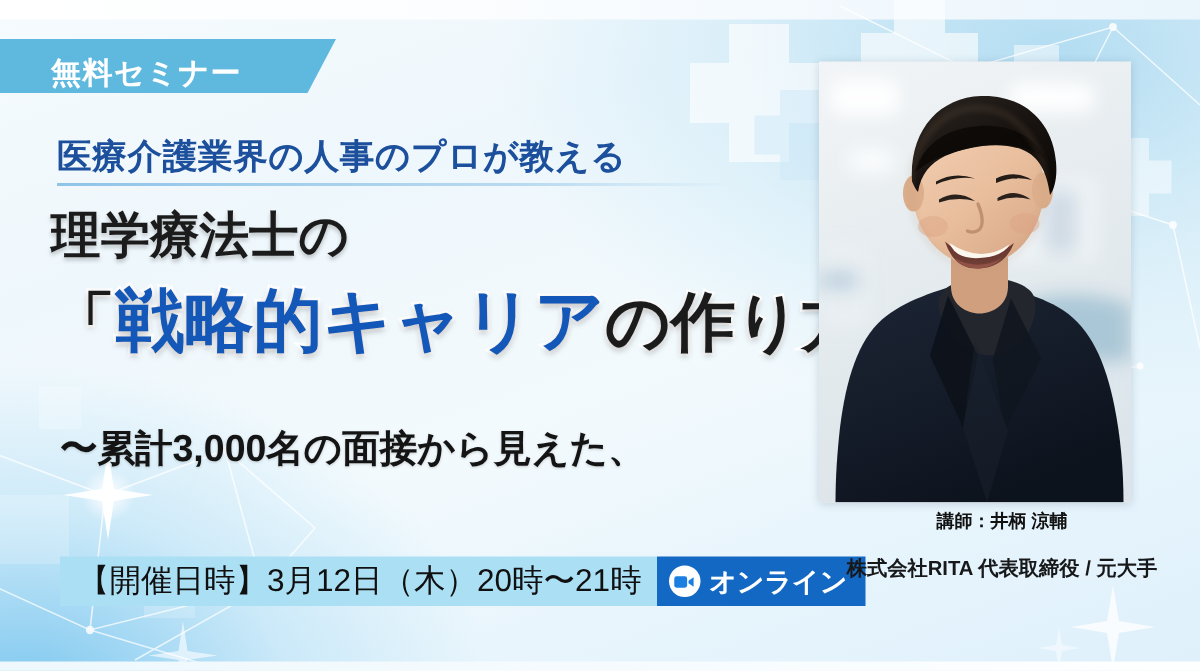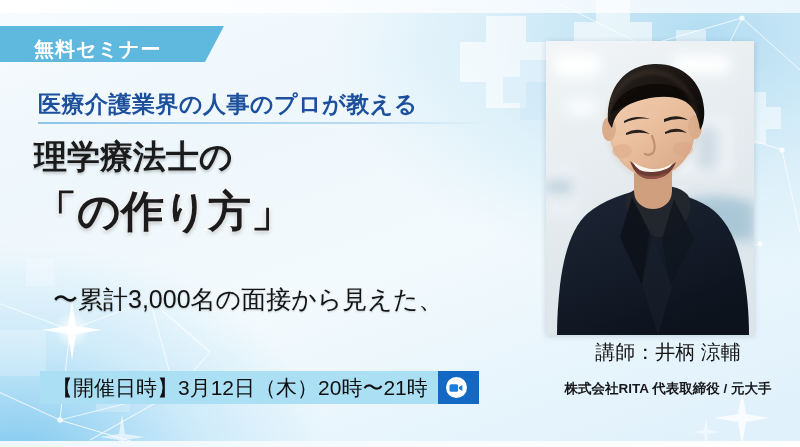--- a/index.html
+++ b/index.html
@@ -68,22 +68,22 @@
   }
   .t-black-lg{
     font-size:43px;font-weight:bold;color:#1b1b1b;
     -webkit-text-stroke:3px #ffffff;paint-order:stroke fill;
     text-shadow:0 2px 4px rgba(0,0,0,.25);
   }
   .title-line2{display:flex;align-items:baseline;margin-top:8px;}
 
   .lead{position:absolute;left:40px;top:282px;}
   .lead-line{
-    font-size:25px;font-weight:normal;color:#141414;line-height:1.42;
-    white-space:nowrap;text-shadow:0 1px 2px rgba(0,0,0,.18);margin-left:13px;
+    font-size:25px;font-weight:bold;color:#141414;line-height:1.42;
+    white-space:nowrap;text-shadow:0 1px 2px rgba(0,0,0,.18);
   }
   .lead-line.indent{padding-left:10px;}
 
   
   .datebar{
     position:absolute;left:40px;top:371px;height:33px;
     display:flex;align-items:stretch;
   }
   .date-main{
     background:#abdff4;display:flex;align-items:center;
@@ -110,21 +110,21 @@
     overflow:hidden;background:#e9eef2;
     box-shadow:0 1px 6px rgba(20,50,80,.18);
   }
   .photo svg{display:block;width:100%;height:100%;}
 
   
   .speaker{
     position:absolute;left:540px;top:340px;width:256px;text-align:center;
   }
   .speaker-name{
-    font-size:20px;font-weight:normal;color:#121212;line-height:1.2;white-space:nowrap;
+    font-size:12px;font-weight:bold;color:#121212;line-height:1.2;white-space:nowrap;
   }
   .speaker-role{
     margin-top:15px;font-size:13.5px;font-weight:bold;color:#17181a;line-height:1.45;
   }
   .speaker-role div{white-space:nowrap;}
 </style>
 </head>
 <body>
 
 <div class="poster">
@@ -220,39 +220,41 @@
 
     <div class="kicker-wrap">
       <div class="kicker">医療介護業界の人事のプロが教える</div>
       <div class="kicker-rule"></div>
     </div>
 
     <div class="title">
       <div class="title-line t-black">理学療法士の</div>
       <div class="title-line2">
         <span class="t-black-lg">「</span>
+        <span class="t-blue">戦略的キャリア</span>
         <span class="t-black-lg">の作り方」</span>
       </div>
     </div>
 
     <div class="lead">
       <div class="lead-line">〜累計3,000名の面接から見えた、</div>
     </div>
 
     <div class="datebar">
       <div class="date-main">
         <span class="date-text">【開催日時】3月12日（木）20時〜21時</span>
       </div>
       <div class="date-online">
         <span class="cam-badge">
           <svg width="14" height="10" viewBox="0 0 14 10" aria-hidden="true">
             <rect x="0.5" y="1.2" width="8.6" height="7.6" rx="1.6" fill="#1a7fe0"></rect>
             <path d="M10 4.1 L13.4 1.9 V8.1 L10 5.9 Z" fill="#1a7fe0"></path>
           </svg>
         </span>
+        <span class="online-text">オンライン</span>
       </div>
     </div>
   </div>
 
   <div class="photo">
     <svg viewBox="0 0 208 294" preserveAspectRatio="xMidYMid slice" aria-hidden="true">
       <defs>
         <linearGradient id="bgRoom" x1="0" y1="0" x2="0.3" y2="1">
           <stop offset="0%" stop-color="#f2f5f7"></stop>
           <stop offset="45%" stop-color="#e6ecef"></stop>

